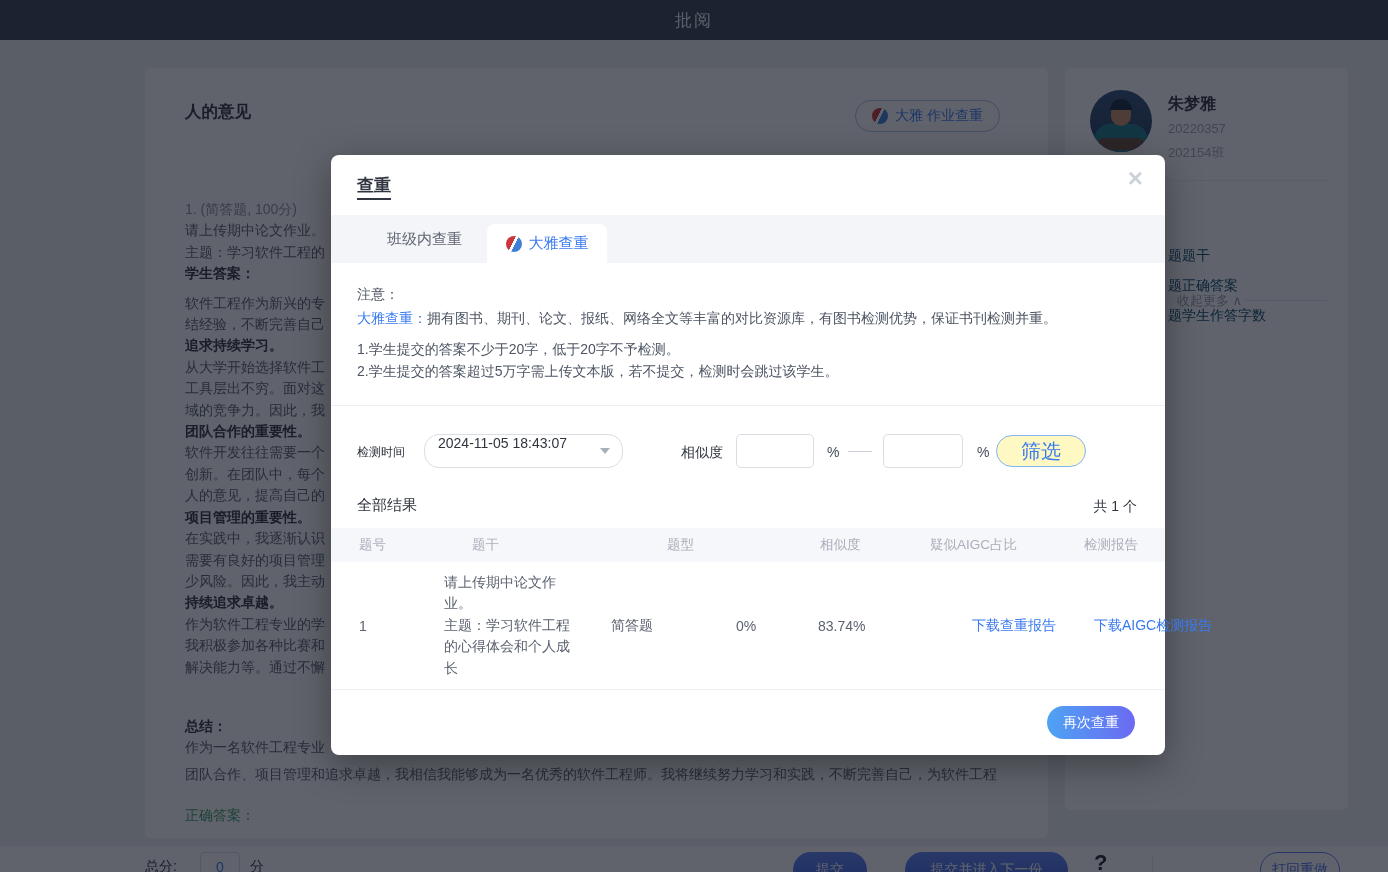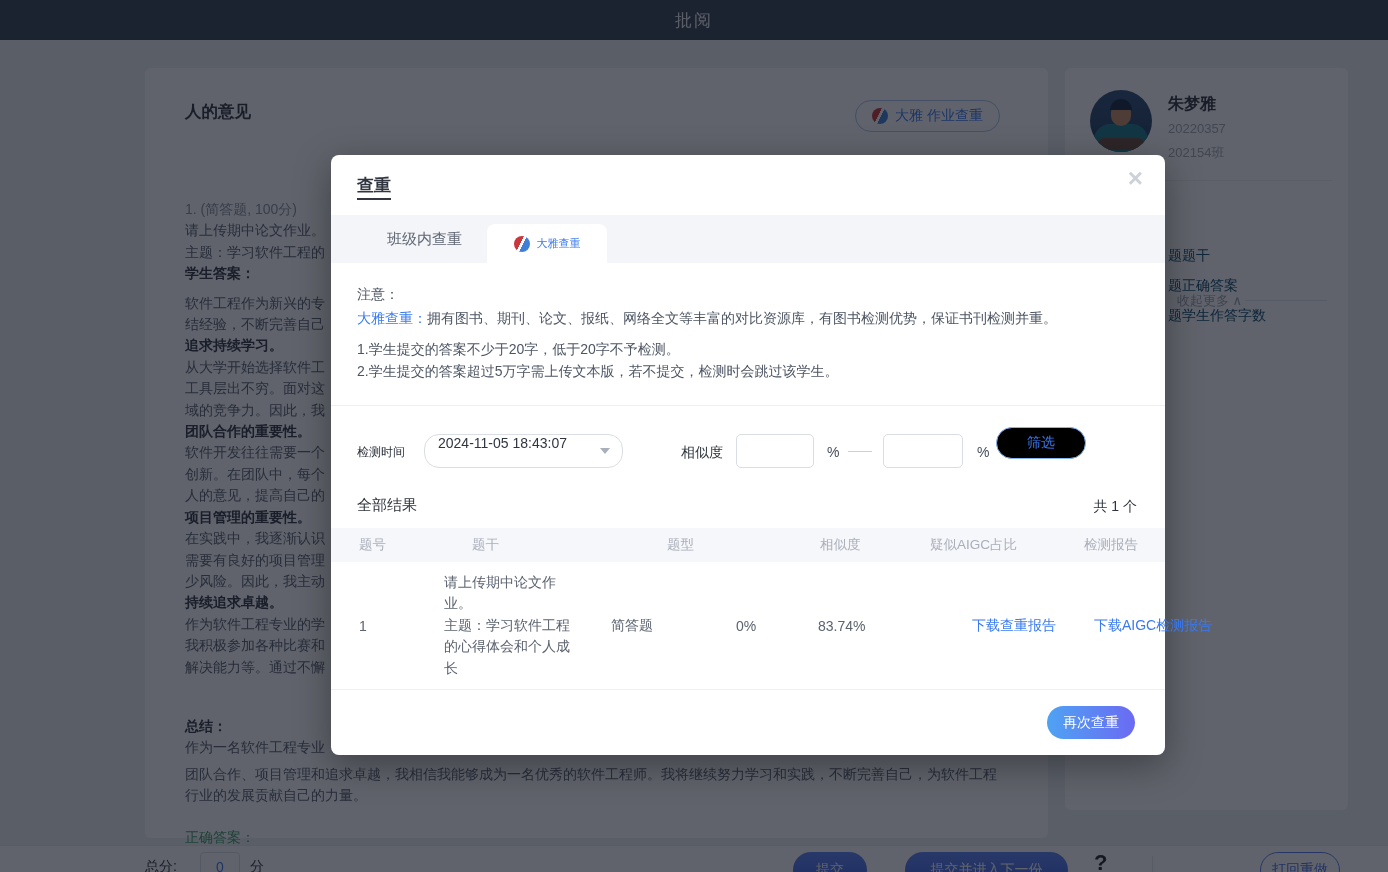--- a/index.html
+++ b/index.html
@@ -56,36 +56,36 @@
   
   .overlay { position:absolute; inset:0; background:rgba(13,18,30,0.66); }
 
   
   .modal { position:absolute; left:331px; top:155px; width:834px; height:600px; background:#ffffff; border-radius:8px; box-shadow:0 10px 36px rgba(0,0,0,0.35); }
   .modal-title { position:absolute; left:26px; top:19px; font-size:17px; font-weight:bold; color:#303540; text-decoration:underline; text-underline-offset:7px; text-decoration-thickness:1.5px; }
   .modal-close { position:absolute; right:22px; top:10px; font-size:26px; color:#ccd1da; cursor:pointer; line-height:1; font-weight:bold; }
   .tabbar { position:absolute; left:0; top:60px; width:834px; height:48px; background:#f4f5f8; }
   .tab-inactive { position:absolute; left:56px; top:0; height:48px; line-height:48px; font-size:15px; color:#5f6673; cursor:pointer; }
   .tab-active { position:absolute; left:156px; top:9px; width:120px; height:39px; background:#fff; border-radius:8px 8px 0 0; display:flex; align-items:center; justify-content:center; gap:7px; cursor:pointer; }
-  .tab-active .label { font-size:11px; color:#3a7af0; font-weight:500; }
+  .tab-active .label { font-size:15px; color:#3a7af0; font-weight:500; }
   .intro { position:absolute; left:26px; top:127px; width:782px; font-size:14px; line-height:24px; color:#4d5563; }
   .intro .lead { color:#3a7af0; }
   .notes { position:absolute; left:26px; top:184px; font-size:14px; line-height:21.5px; color:#4d5563; }
   .modal-divider { position:absolute; left:0; top:250px; width:834px; height:1px; background:#edeff3; }
   .flt-label1 { position:absolute; left:26px; top:289px; font-size:12px; color:#2e333c; }
   .flt-select { position:absolute; left:93px; top:279px; width:199px; height:34px; border:1px solid #d9dde4; border-radius:15px; background:#fff; display:flex; align-items:flex-start; cursor:pointer; }
   .flt-select .value { margin-left:13px; font-size:14px; color:#303540; }
   .flt-select .caret { position:absolute; right:12px; top:13px; width:0; height:0; border-left:5px solid transparent; border-right:5px solid transparent; border-top:6px solid #a9b0bc; }
   .flt-label2 { position:absolute; left:350px; top:289px; font-size:14px; color:#2e333c; }
   .flt-input1 { position:absolute; left:405px; top:279px; width:78px; height:34px; border:1px solid #d9dde4; border-radius:5px; background:#fff; }
   .flt-input2 { position:absolute; left:552px; top:279px; width:80px; height:34px; border:1px solid #d9dde4; border-radius:5px; background:#fff; }
   .pct1 { position:absolute; left:496px; top:289px; font-size:14px; color:#454c59; }
   .pct2 { position:absolute; left:646px; top:289px; font-size:14px; color:#454c59; }
   .range-dash { position:absolute; left:517px; top:296px; width:24px; height:1px; background:#ccd1d9; }
-  .flt-btn { position:absolute; left:665px; top:272px; width:90px; height:32px; border:1px solid #85b3f4; border-radius:16px; background:#000000; color:#3a7af0; font-size:14px; cursor:pointer; }
+  .flt-btn { position:absolute; left:665px; top:280px; width:90px; height:32px; border:1px solid #85b3f4; border-radius:16px; background:#fef9c3; color:#3a7af0; font-size:20px; cursor:pointer; }
   .results-label { position:absolute; left:26px; top:341px; font-size:15px; color:#2e333c; }
   .results-count { position:absolute; right:28px; top:343px; font-size:14px; color:#2e333c; }
   .tbl-header { position:absolute; left:0; top:373px; width:834px; height:34px; background:#f6f7fa; display:grid; grid-template-columns:85px 167px 125px 82px 126px auto; padding-left:28px; align-items:center; font-size:13.5px; color:#a9aeba;gap:28px; }
   .tbl-row { position:absolute; left:0; top:407px; width:834px; height:128px; border-bottom:1px solid #eef0f3; display:grid; grid-template-columns:85px 167px 125px 82px 126px auto; padding-left:28px; align-items:center; font-size:14px; color:#5c6370; }
   .stem-cell { width:132px; line-height:21.4px; white-space:pre-wrap; }
   .report-cell { display:flex; gap:10px; }
   .report-link { color:#3a7af0; cursor:pointer; white-space:nowrap;margin-left:28px; }
   .recheck-btn { position:absolute; left:716px; top:551px; width:88px; height:33px; border:none; border-radius:17px; background:linear-gradient(90deg,#4ea3f3,#6b6af2); color:#fff; font-size:14px; cursor:pointer; }
 </style>
 </head>
@@ -124,21 +124,20 @@
           <div class="essay-line">需要有良好的项目管理</div>
           <div class="essay-line">少风险。因此，我主动</div>
           <div class="essay-line bold">持续追求卓越。</div>
           <div class="essay-line">作为软件工程专业的学</div>
           <div class="essay-line">我积极参加各种比赛和</div>
           <div class="essay-line">解决能力等。通过不懈</div>
         </div>
       <div class="bold-label summary-label">总结：</div>
       <div>作为一名软件工程专业</div>
       <div class="closing">团队合作、项目管理和追求卓越，我相信我能够成为一名优秀的软件工程师。我将继续努力学习和实践，不断完善自己，为软件工程</div>
-      <div>行业的发展贡献自己的力量。</div>
       <div class="correct-label">正确答案：</div>
     </div>
   </div>
 
   <div class="side-card">
     <div class="avatar">
       <span class="body"></span>
         <span class="head"></span>
         <span class="cap"></span>
         <span class="arm"></span>

